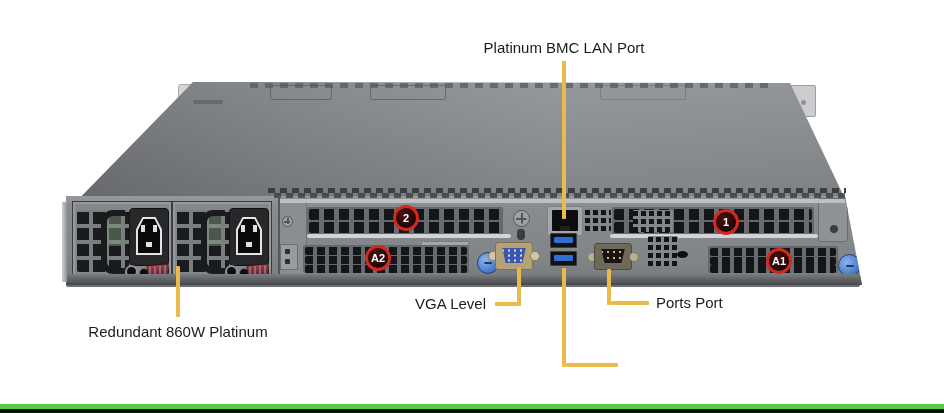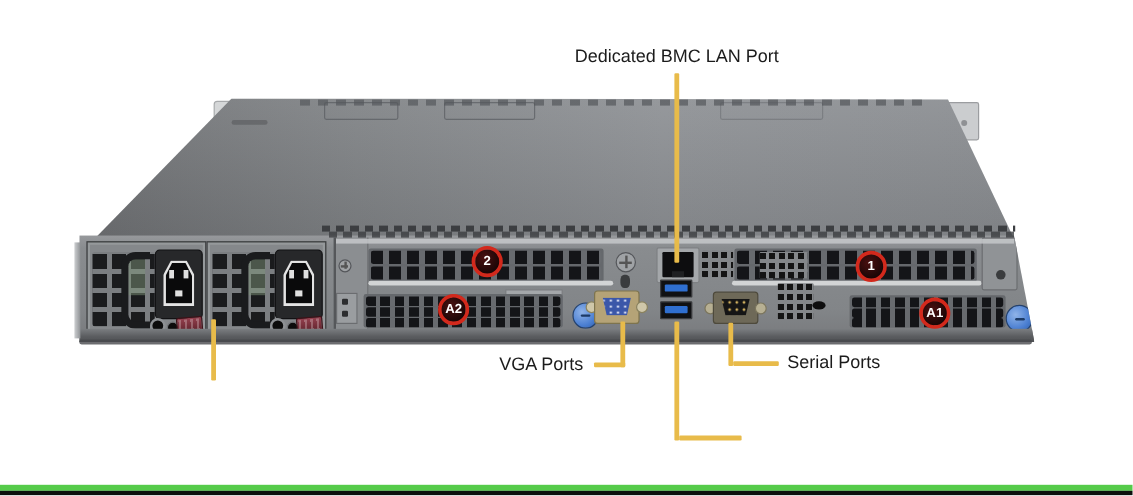--- a/index.html
+++ b/index.html
@@ -106,21 +106,21 @@
        background:repeating-linear-gradient(90deg,rgba(255,255,255,.25) 0 2px,transparent 2px 5px);}
   
   .footer-green{position:absolute;left:0;top:404px;width:944px;height:5px;background:#55CB4A;z-index:8;}
   .footer-dark{position:absolute;left:0;top:409px;width:944px;height:4px;background:#0d0f0d;z-index:8;}
 </style>
 </head>
 <body>
 
 <div class="stage">
 
-  <div class="lbl center" style="left:444px;top:39px;width:240px;">Dedicated BMC LAN Port</div>
+  <div class="lbl center" style="left:444px;top:39px;width:240px;">Platinum BMC LAN Port</div>
 
   <div class="tab-l"></div>
   <div class="tab-r">
     <i style="left:6px;top:6px;"></i>
     <i style="left:20px;top:14px;"></i>
   </div>
 
   <div class="lid"></div>
   <div class="lid-dash-top"></div>
   <div class="lid-rect" style="left:270px;top:85px;width:60px;height:13px;"></div>
@@ -253,21 +253,22 @@
 
   <div class="cline" style="left:562px;top:61px;width:4px;height:158px;"></div>
   <div class="cline" style="left:517px;top:268px;width:4px;height:38px;"></div>
   <div class="cline" style="left:495px;top:302px;width:26px;height:4px;"></div>
   <div class="cline" style="left:607px;top:269px;width:4px;height:36px;"></div>
   <div class="cline" style="left:611px;top:301px;width:38px;height:4px;"></div>
   <div class="cline" style="left:562px;top:268px;width:4px;height:99px;"></div>
   <div class="cline" style="left:566px;top:363px;width:52px;height:4px;"></div>
   <div class="cline" style="left:176px;top:266px;width:4px;height:51px;"></div>
 
-  <div class="lbl right" style="left:398px;top:295px;width:88px;">VGA Ports</div>
-  <div class="lbl" style="left:656px;top:294px;">Serial Ports</div>
+  <div class="lbl right" style="left:398px;top:295px;width:88px;">VGA Level</div>
+  <div class="lbl" style="left:656px;top:294px;">Ports Port</div>
   <div class="lbl center" style="left:58px;top:323px;width:240px;">
+    <div>Redundant 860W Platinum</div>
   </div>
 
   <div class="footer-green"></div>
   <div class="footer-dark"></div>
 
 </div>
 
 </body></html>

